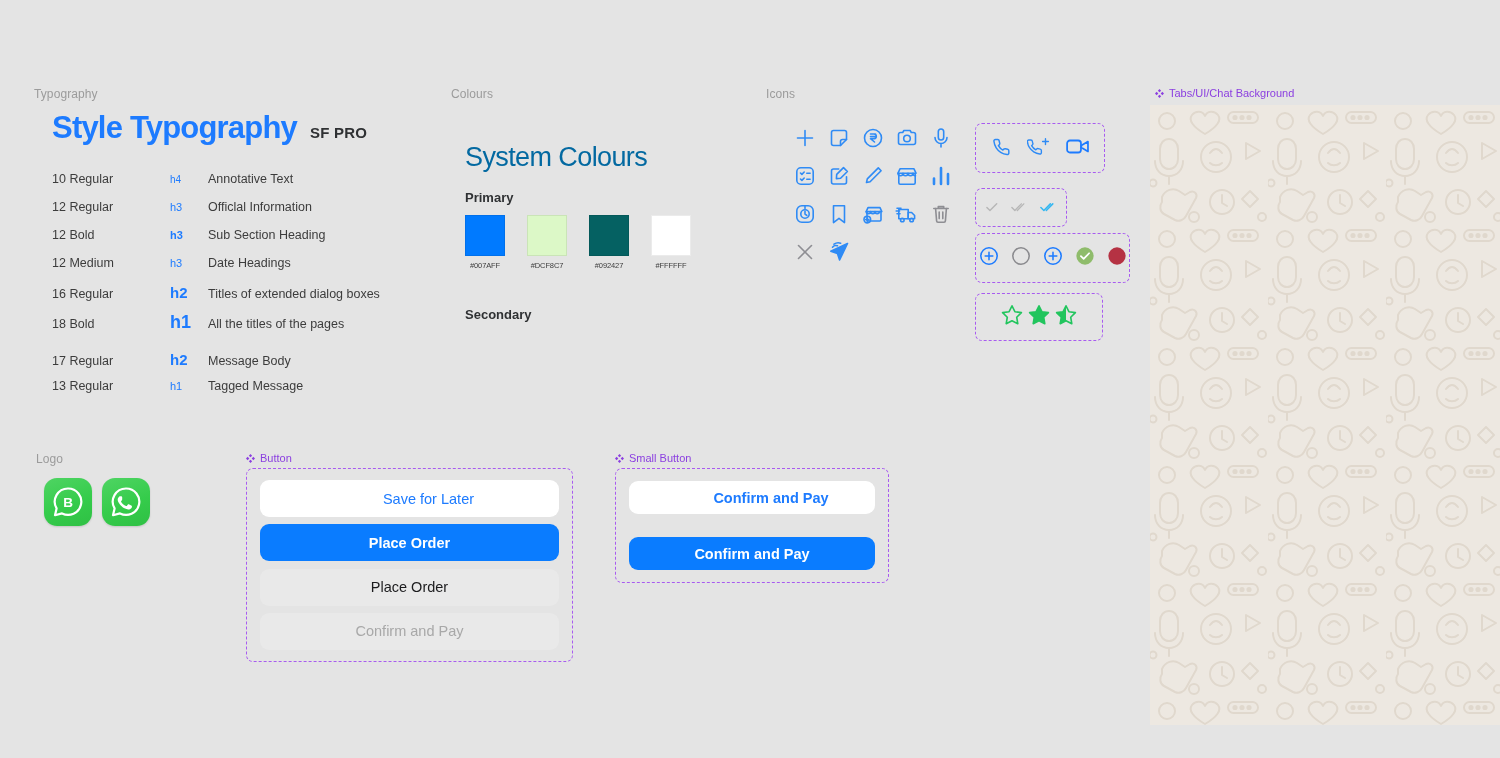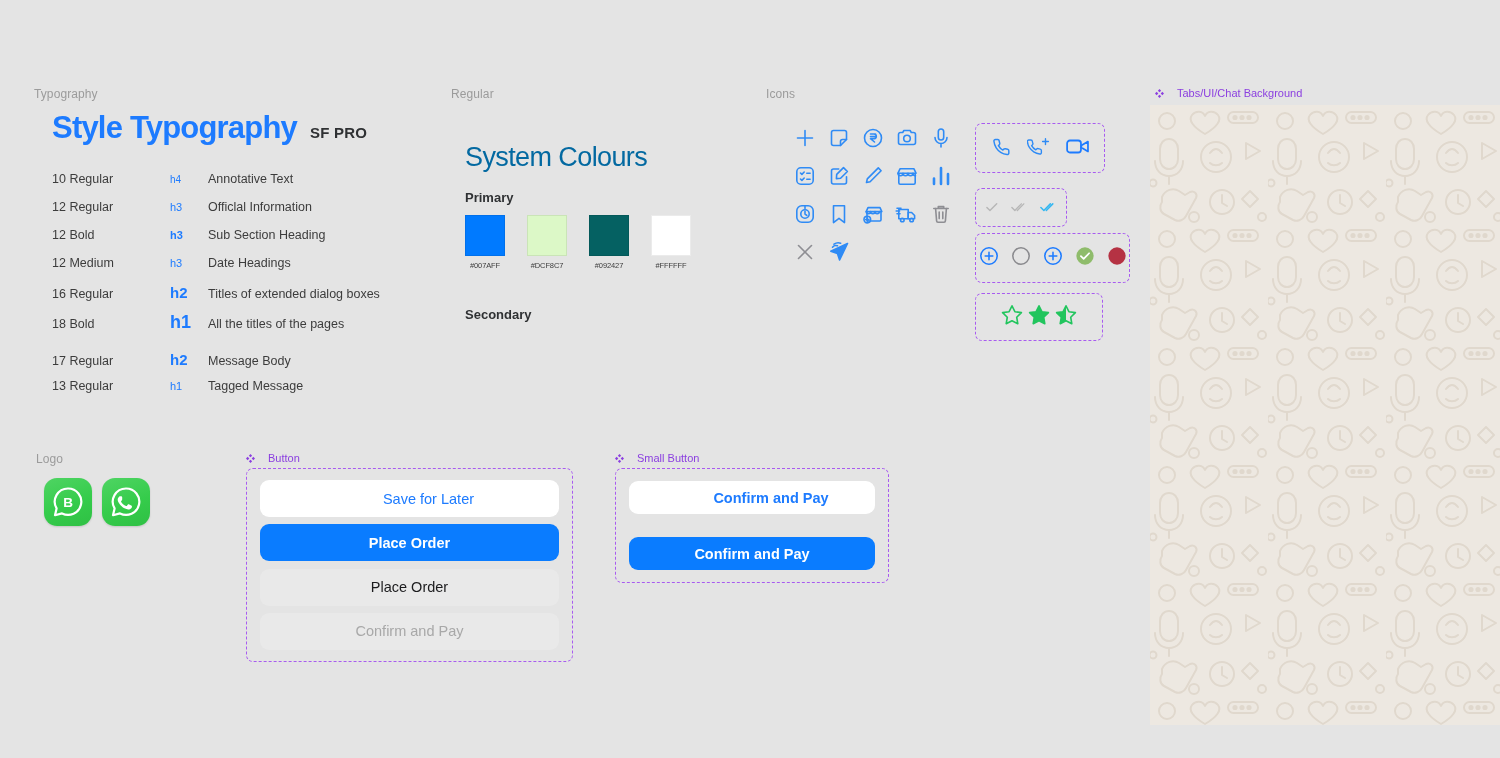--- a/index.html
+++ b/index.html
@@ -77,21 +77,21 @@
   
   .comp-frame {
     position: absolute;
     border: 1.3px dashed #A85BF0;
     border-radius: 7px;
   }
   .comp-label {
     position: absolute;
     font-size: 11px; color: #8B3FE0;
     white-space: nowrap;
-    display: flex; align-items: center; gap: 13px;
+    display: flex; align-items: center; gap: 5px;
   }
   .comp-diamond {
     width: 9px; height: 9px; display: inline-block;
     color: #8B3FE0;
   }
   .frame-inner {
     width: 100%; height: 100%;
     display: flex; align-items: center; justify-content: center;
   }
 
@@ -137,21 +137,21 @@
     padding: 12px 13px;
   }
   #small-btn-group .btn { width: 246px; height: 33px; }
 </style>
 </head>
 <body>
 
 <div class="stage">
 
   <div class="section-label" style="left:34px; top:87px;">Typography</div>
-  <div class="section-label" style="left:451px; top:87px;">Regular</div>
+  <div class="section-label" style="left:451px; top:87px;">Colours</div>
   <div class="section-label" style="left:766px; top:87px;">Icons</div>
   <div class="section-label" style="left:36px; top:452px;">Logo</div>
 
   <div id="typography">
     <div class="type-title-row">
       <div class="type-title">Style Typography</div>
       <div class="type-font-name">SF PRO</div>
     </div>
     <div class="type-table" id="type-table">
         <div class="type-row">

